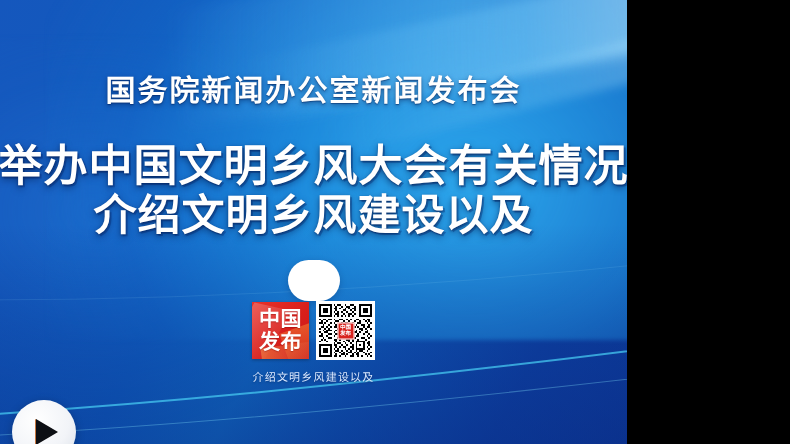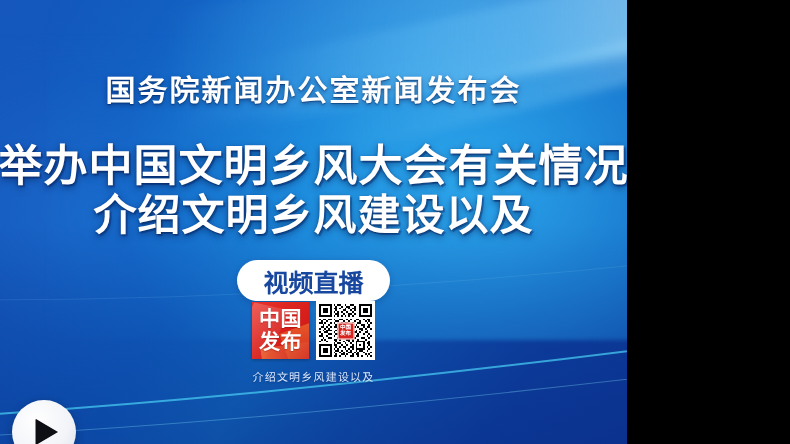--- a/index.html
+++ b/index.html
@@ -292,21 +292,20 @@
   <div class="content">
 
     <div class="kicker">国务院新闻办公室新闻发布会</div>
 
     <div class="headline">
       <span class="headline-line l2">举办中国文明乡风大会有关情况</span>
       <span class="headline-line l1">介绍文明乡风建设以及</span>
     </div>
 
     <div class="pill">
-      <span class="pill-label">视频直播</span>
     </div>
 
     <div class="codes">
 
       <div class="brand-logo">
         <div class="ribbon1"></div>
         <div class="ribbon2"></div>
         <div class="ribbon3"></div>
         <div class="brand-text">中国</div>
         <div class="brand-text">发布</div>

